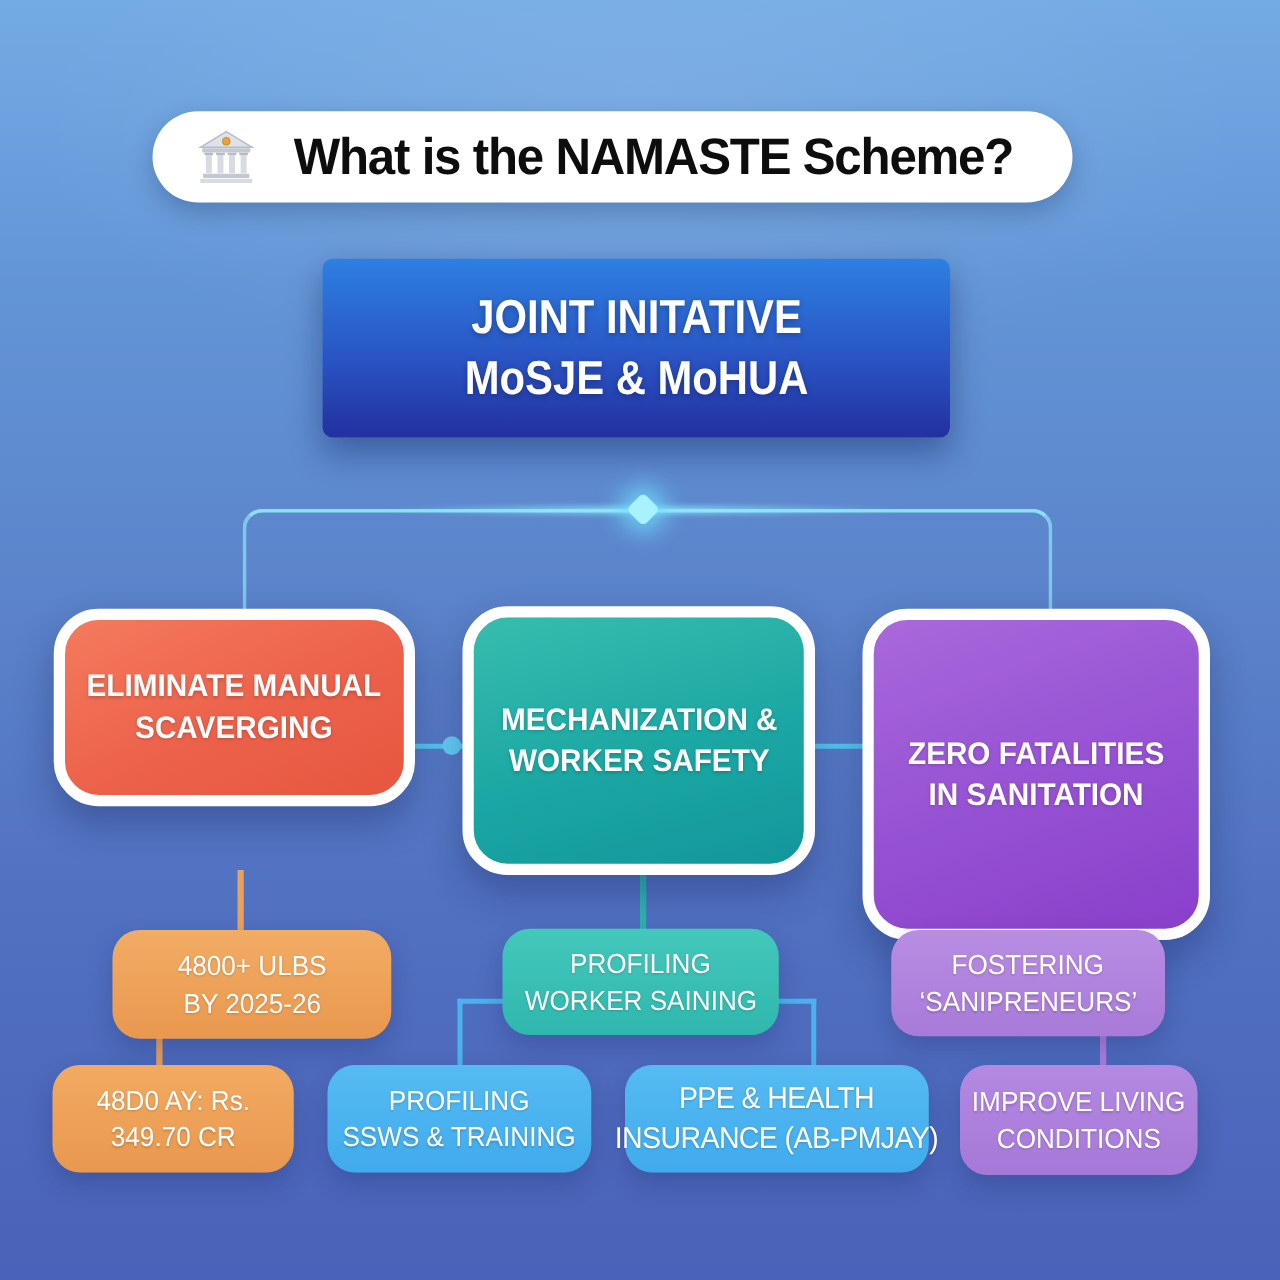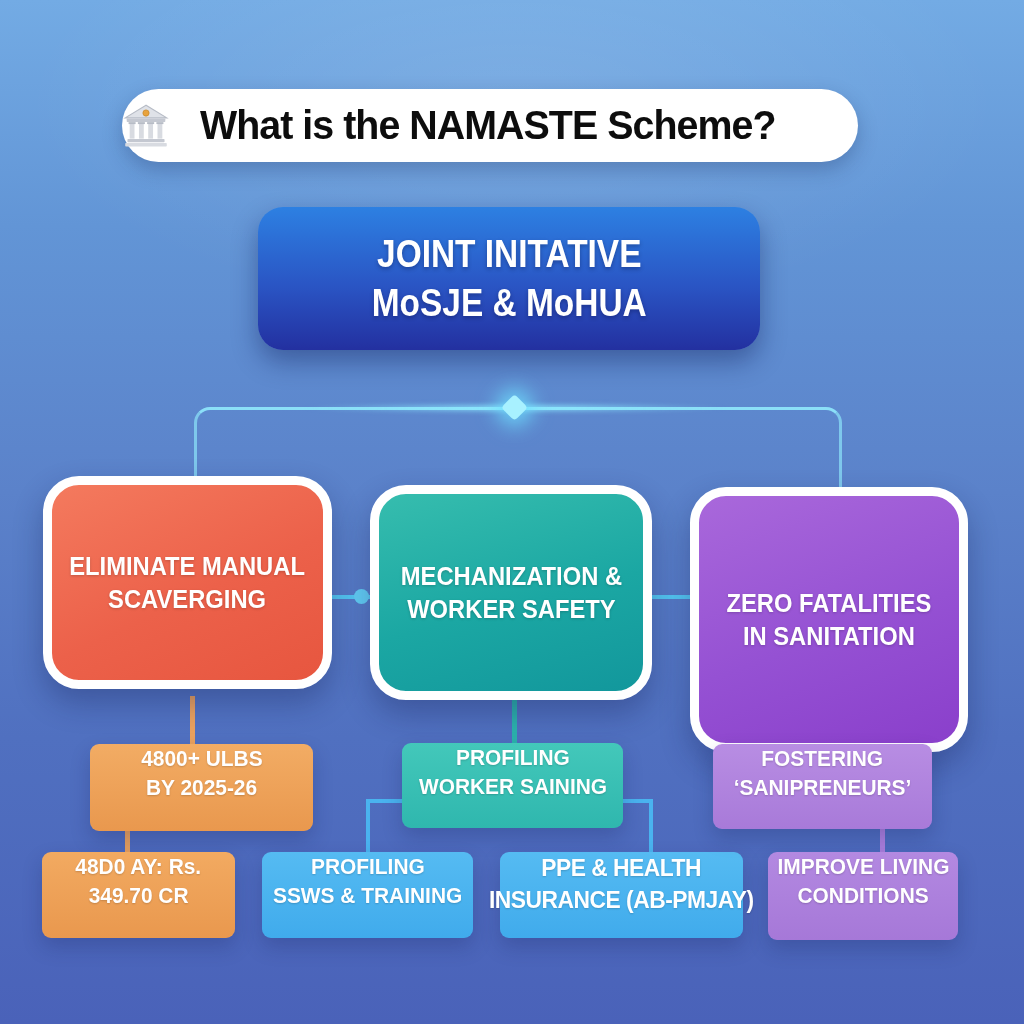--- a/index.html
+++ b/index.html
@@ -8,32 +8,32 @@
     font-family:"Liberation Sans", sans-serif;
     background:
       radial-gradient(ellipse 700px 300px at 50% 10%, rgba(255,255,255,0.10), rgba(255,255,255,0) 70%),
       linear-gradient(180deg, #73abe4 0%, #6295d6 22%, #5b82ca 48%, #5070c0 72%, #4a62b9 100%);
   }
 
   
   .title-pill {
     position:absolute; left:122px; top:89px; width:736px; height:73px;
     background:#ffffff; border-radius:37px;
-    display:flex; align-items:center; justify-content:flex-start; gap:18px;
+    display:flex; align-items:center; justify-content:center; gap:18px;
     box-shadow:0 8px 20px rgba(20,40,90,0.28);
   }
   .title-text {
     font-size:41px; font-weight:bold; color:#0d0d0d; letter-spacing:-1px;
     transform:scaleX(0.96); white-space:nowrap;
   }
 
   
   .root-box {
     position:absolute; left:258px; top:207px; width:502px; height:143px;
-    border-radius:25px;
+    border-radius:8px;
     background:linear-gradient(180deg, #2d80e2 0%, #2a55c4 55%, #2330a0 100%);
     box-shadow:0 12px 26px rgba(8,18,80,0.38);
     display:flex; flex-direction:column; align-items:center; justify-content:center;
     color:#fff; font-weight:bold; font-size:38px; line-height:1.27;
     text-shadow:0 2px 5px rgba(0,0,40,0.30);
   }
   .root-box .line { transform:scaleX(0.88); white-space:nowrap; }
 
   
   .bracket {
@@ -77,29 +77,29 @@
 
   
   .pillar {
     position:absolute; box-sizing:border-box;
     border:9px solid #ffffff; border-radius:36px;
     box-shadow:0 14px 30px rgba(18,28,80,0.32);
     display:flex; align-items:center; justify-content:center; text-align:center;
     color:#fff; font-weight:bold;
   }
   .pillar .txt { font-size:25px; line-height:1.32; text-shadow:0 1px 3px rgba(0,0,0,0.20); transform:scaleX(0.95); }
-  .pillar-red    { left:43px;  top:476px; width:289px; height:213px; background:linear-gradient(155deg,#f47a5e 0%,#ec614a 55%,#e7563f 100%); }
+  .pillar-red    { left:43px;  top:487px; width:289px; height:158px; background:linear-gradient(155deg,#f47a5e 0%,#ec614a 55%,#e7563f 100%); }
   .pillar-teal   { left:370px; top:485px; width:282px; height:215px; background:linear-gradient(165deg,#36bdae 0%,#1ba7a3 55%,#12979c 100%);align-items:center; }
   .pillar-purple { left:690px; top:487px; width:278px; height:265px; background:linear-gradient(160deg,#a968db 0%,#9551d3 55%,#8a3fcb 100%); }
 
   
   .sub {
-    position:absolute; border-radius:9px;
-    display:flex; flex-direction:column; align-items:center; 
-    text-align:center; color:#fff; font-weight:bold;
+    position:absolute; border-radius:22px;
+    display:flex; flex-direction:column; align-items:center; justify-content:center;
+    text-align:center; color:#fff; font-weight:normal;
     box-shadow:0 9px 20px rgba(18,28,80,0.22);
     font-size:22px; line-height:1.33; text-shadow:0 1px 2px rgba(0,0,0,0.18);
   }
   .sub .line { transform:scaleX(0.95); white-space:nowrap; }
   .sub-orange1 { left:90px;  top:744px; width:223px; height:87px; background:linear-gradient(180deg,#f2ac64,#e9984e); }
   .sub-orange2 { left:42px;  top:852px; width:193px; height:86px; background:linear-gradient(180deg,#f2aa61,#e9984e); }
   .sub-teal    { left:402px; top:743px; width:221px; height:85px; background:linear-gradient(180deg,#43c8ba,#2fb7ae); }
   .sub-blue1   { left:262px; top:852px; width:211px; height:86px; background:linear-gradient(180deg,#55bbf2,#40abec); }
   .sub-blue2   { left:500px; top:852px; width:243px; height:86px; background:linear-gradient(180deg,#55bbf2,#40abec); font-size:24px; letter-spacing:-0.5px; }
   .sub-purple1 { left:713px; top:744px; width:219px; height:85px; background:linear-gradient(180deg,#b88de3,#a87ad9); }

